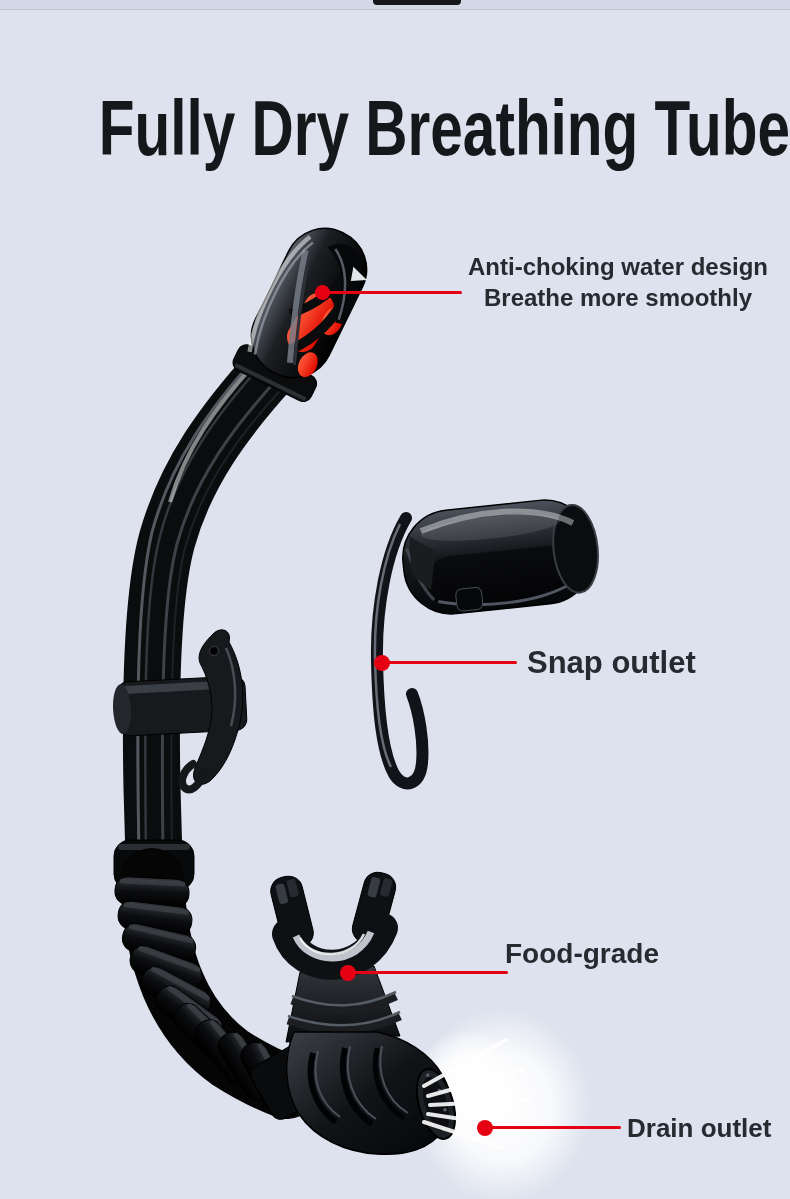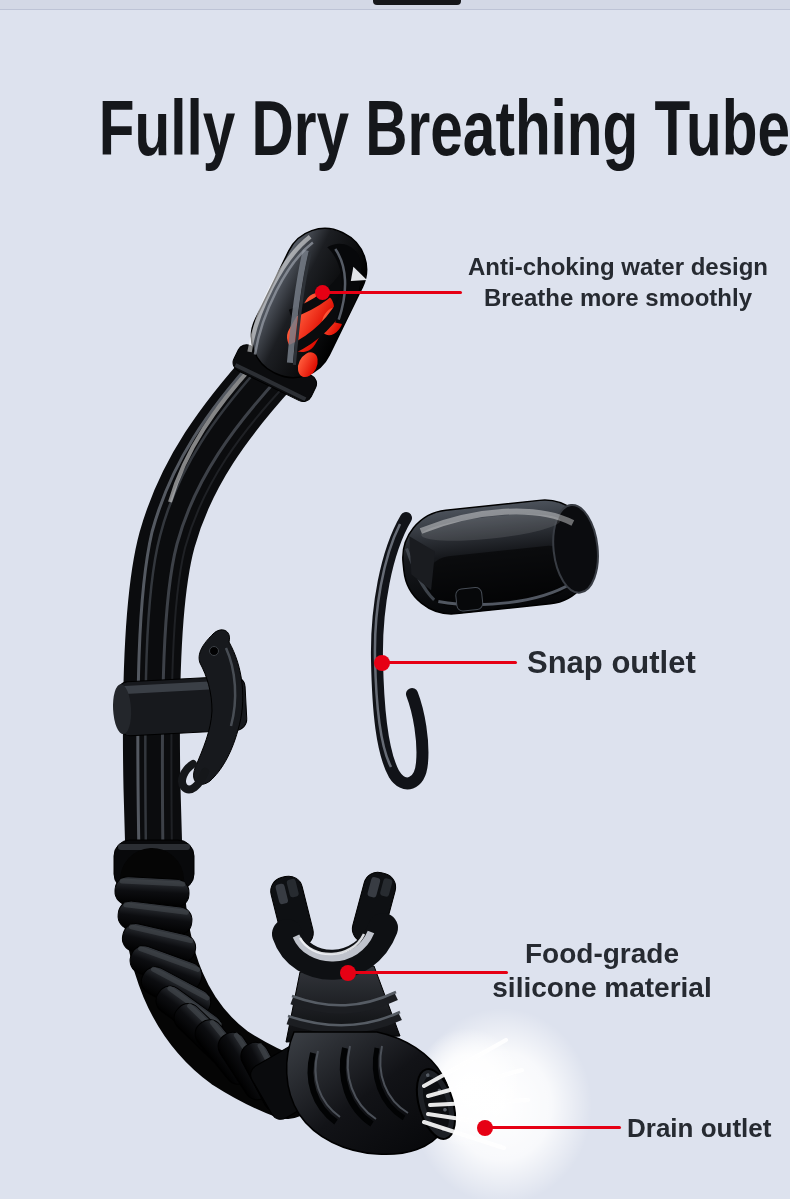--- a/index.html
+++ b/index.html
@@ -25,21 +25,21 @@
   }
   .callout-line{
     position:absolute;height:3px;background:#e60014;z-index:4;border-radius:2px;
   }
   .callout-text{
     position:absolute;color:#262a31;font-weight:bold;z-index:5;
   }
   .ct-center{text-align:center;}
   .ct-anti{left:443px;top:251px;width:350px;font-size:24px;line-height:31px;}
   .ct-snap{left:527px;top:645px;width:240px;font-size:31px;line-height:36px;text-align:left;}
-  .ct-food{left:427px;top:937px;width:350px;font-size:28px;line-height:34px;}
+  .ct-food{left:407px;top:937px;width:350px;font-size:28px;line-height:34px;}
   .ct-drain{left:627px;top:1112px;width:170px;font-size:26px;line-height:32px;text-align:left;}
 </style>
 </head>
 <body>
 
 <div class="stage">
 
   <div class="top-band"></div>
   <div class="top-notch"></div>
 
@@ -255,21 +255,20 @@
     <span class="callout-dot" style="left:374px;top:655px;width:16px;height:16px;"></span>
     <span class="callout-line" style="left:382px;top:661px;width:135px;"></span>
     <div class="callout-text ct-snap">Snap outlet</div>
   </div>
 
   <div class="callout">
     <span class="callout-dot" style="left:340px;top:965px;width:16px;height:16px;"></span>
     <span class="callout-line" style="left:348px;top:971px;width:160px;"></span>
     <div class="callout-text ct-food ct-center">
       <div>Food-grade</div>
-      <div>silicone material</div>
     </div>
   </div>
 
   <div class="callout">
     <span class="callout-dot" style="left:477px;top:1120px;width:16px;height:16px;"></span>
     <span class="callout-line" style="left:485px;top:1126px;width:136px;"></span>
     <div class="callout-text ct-drain">Drain outlet</div>
   </div>
 
 </div>

